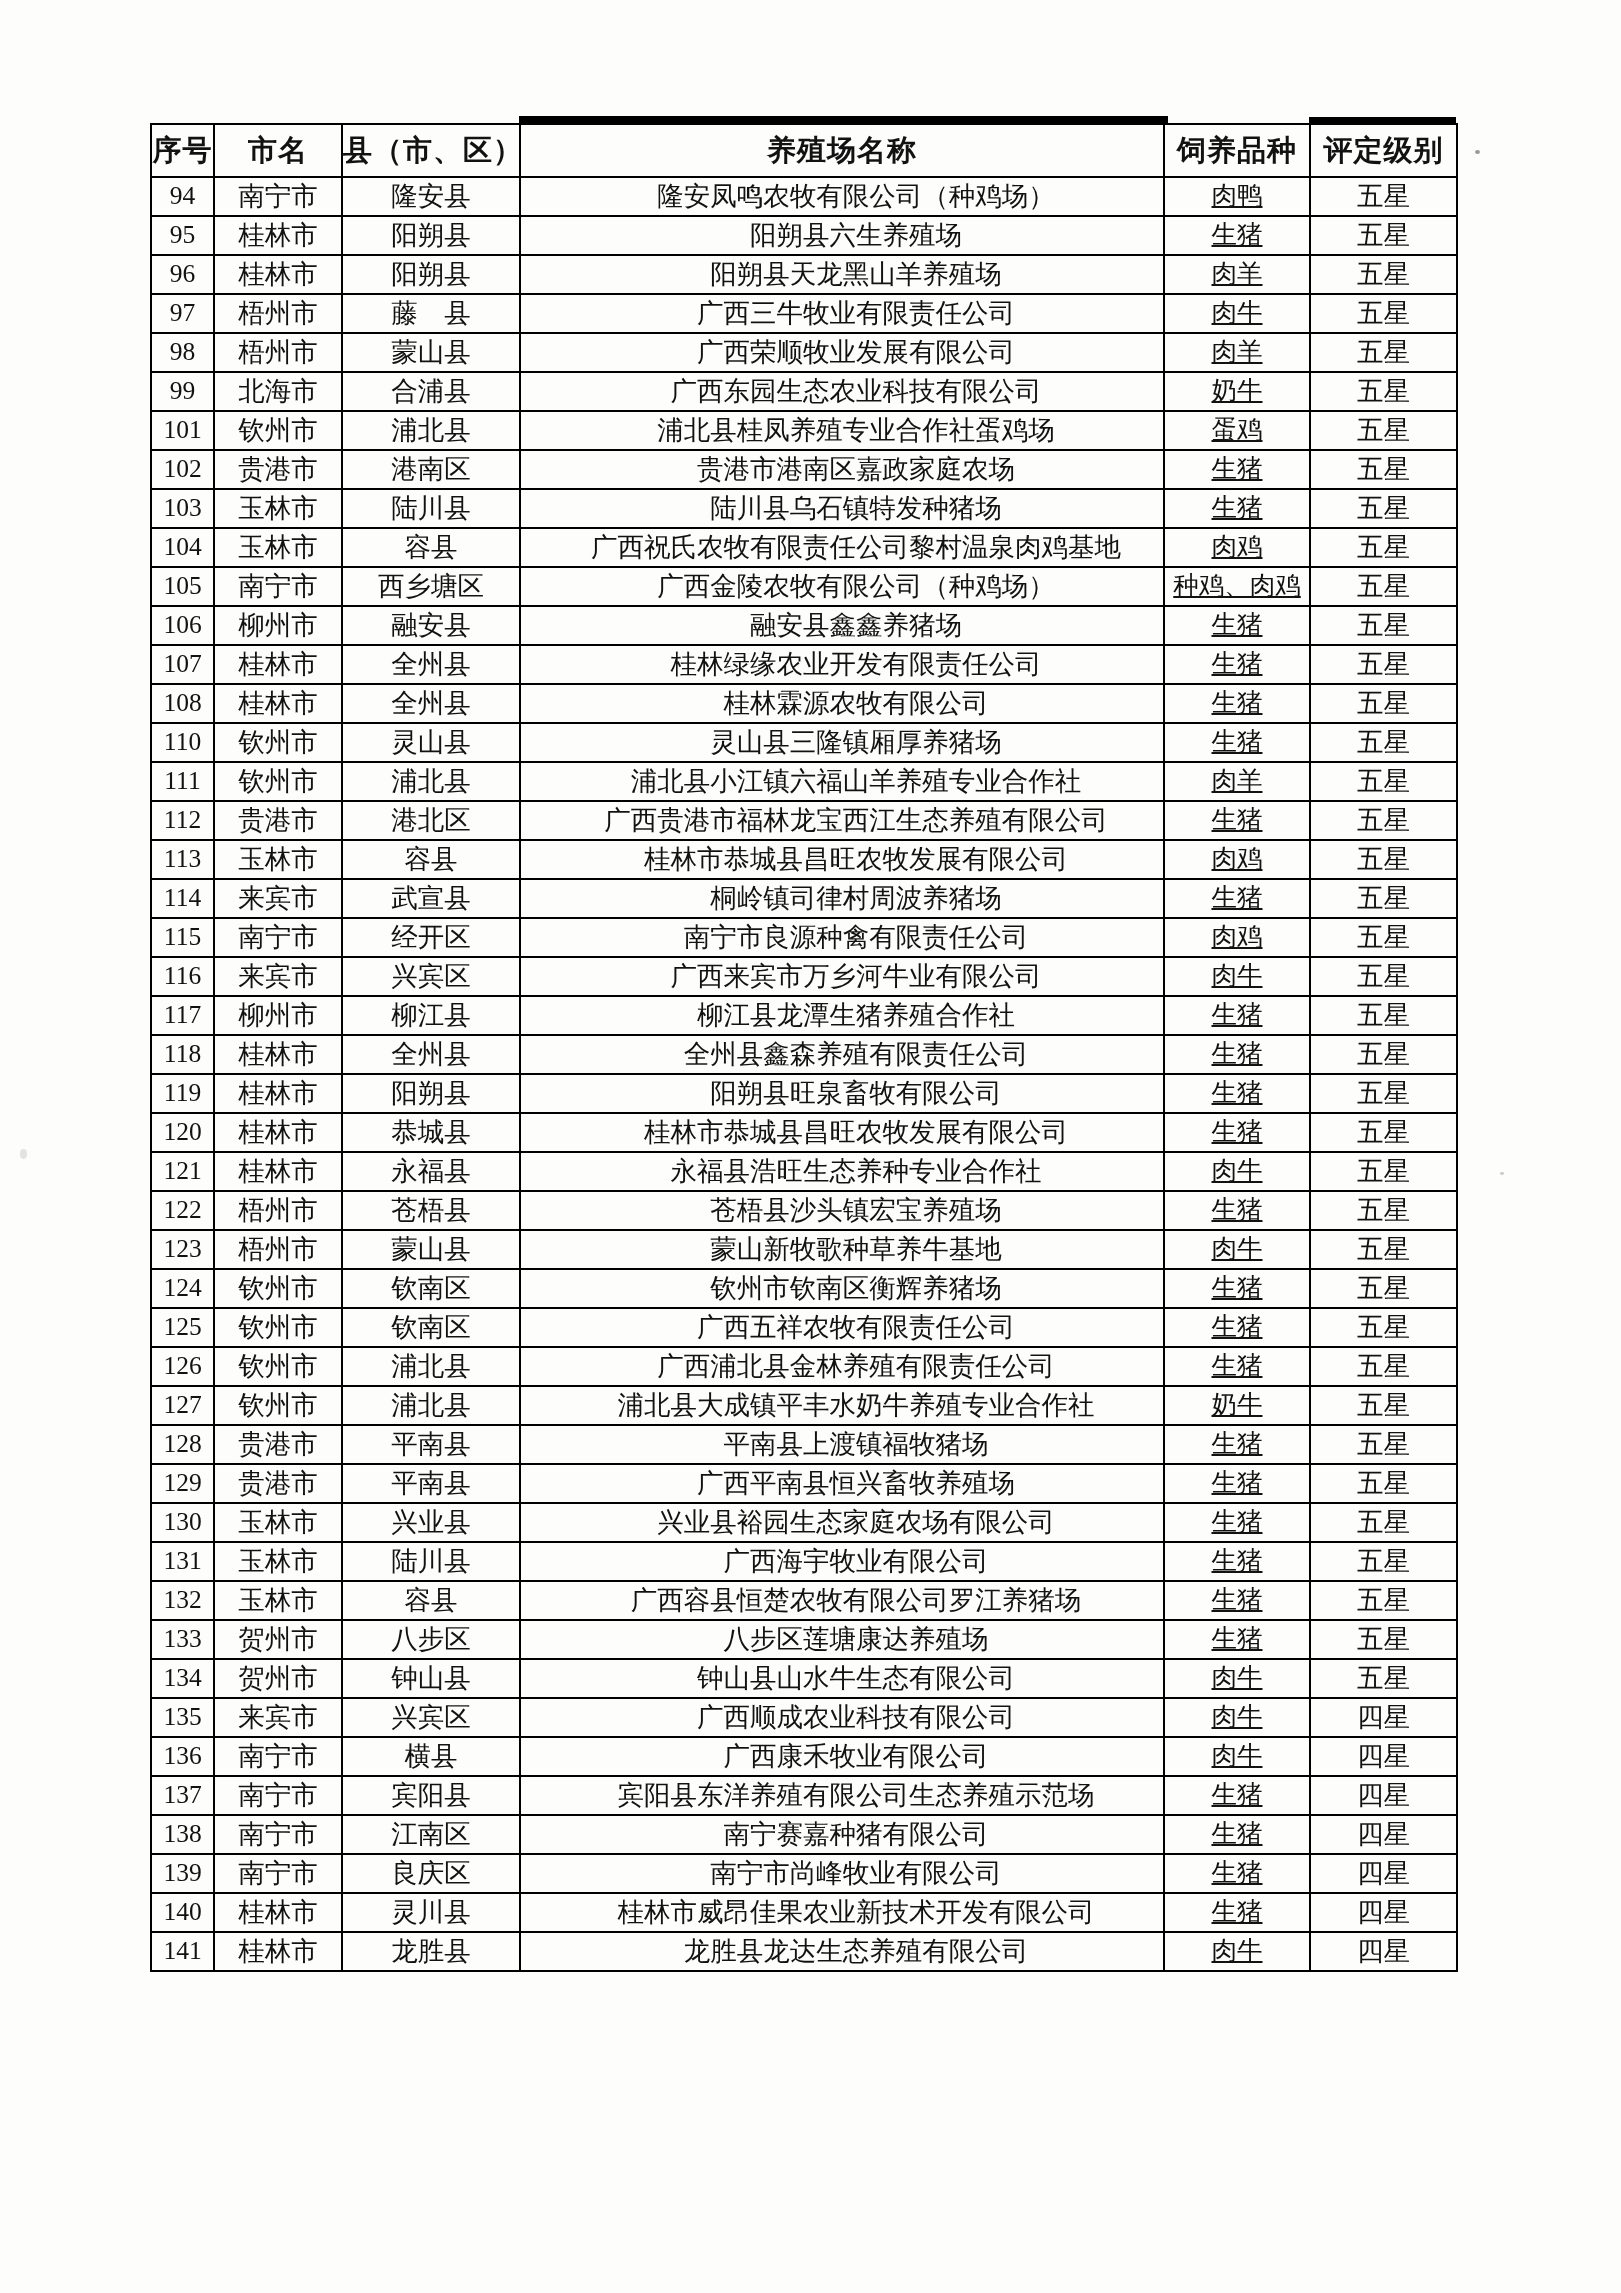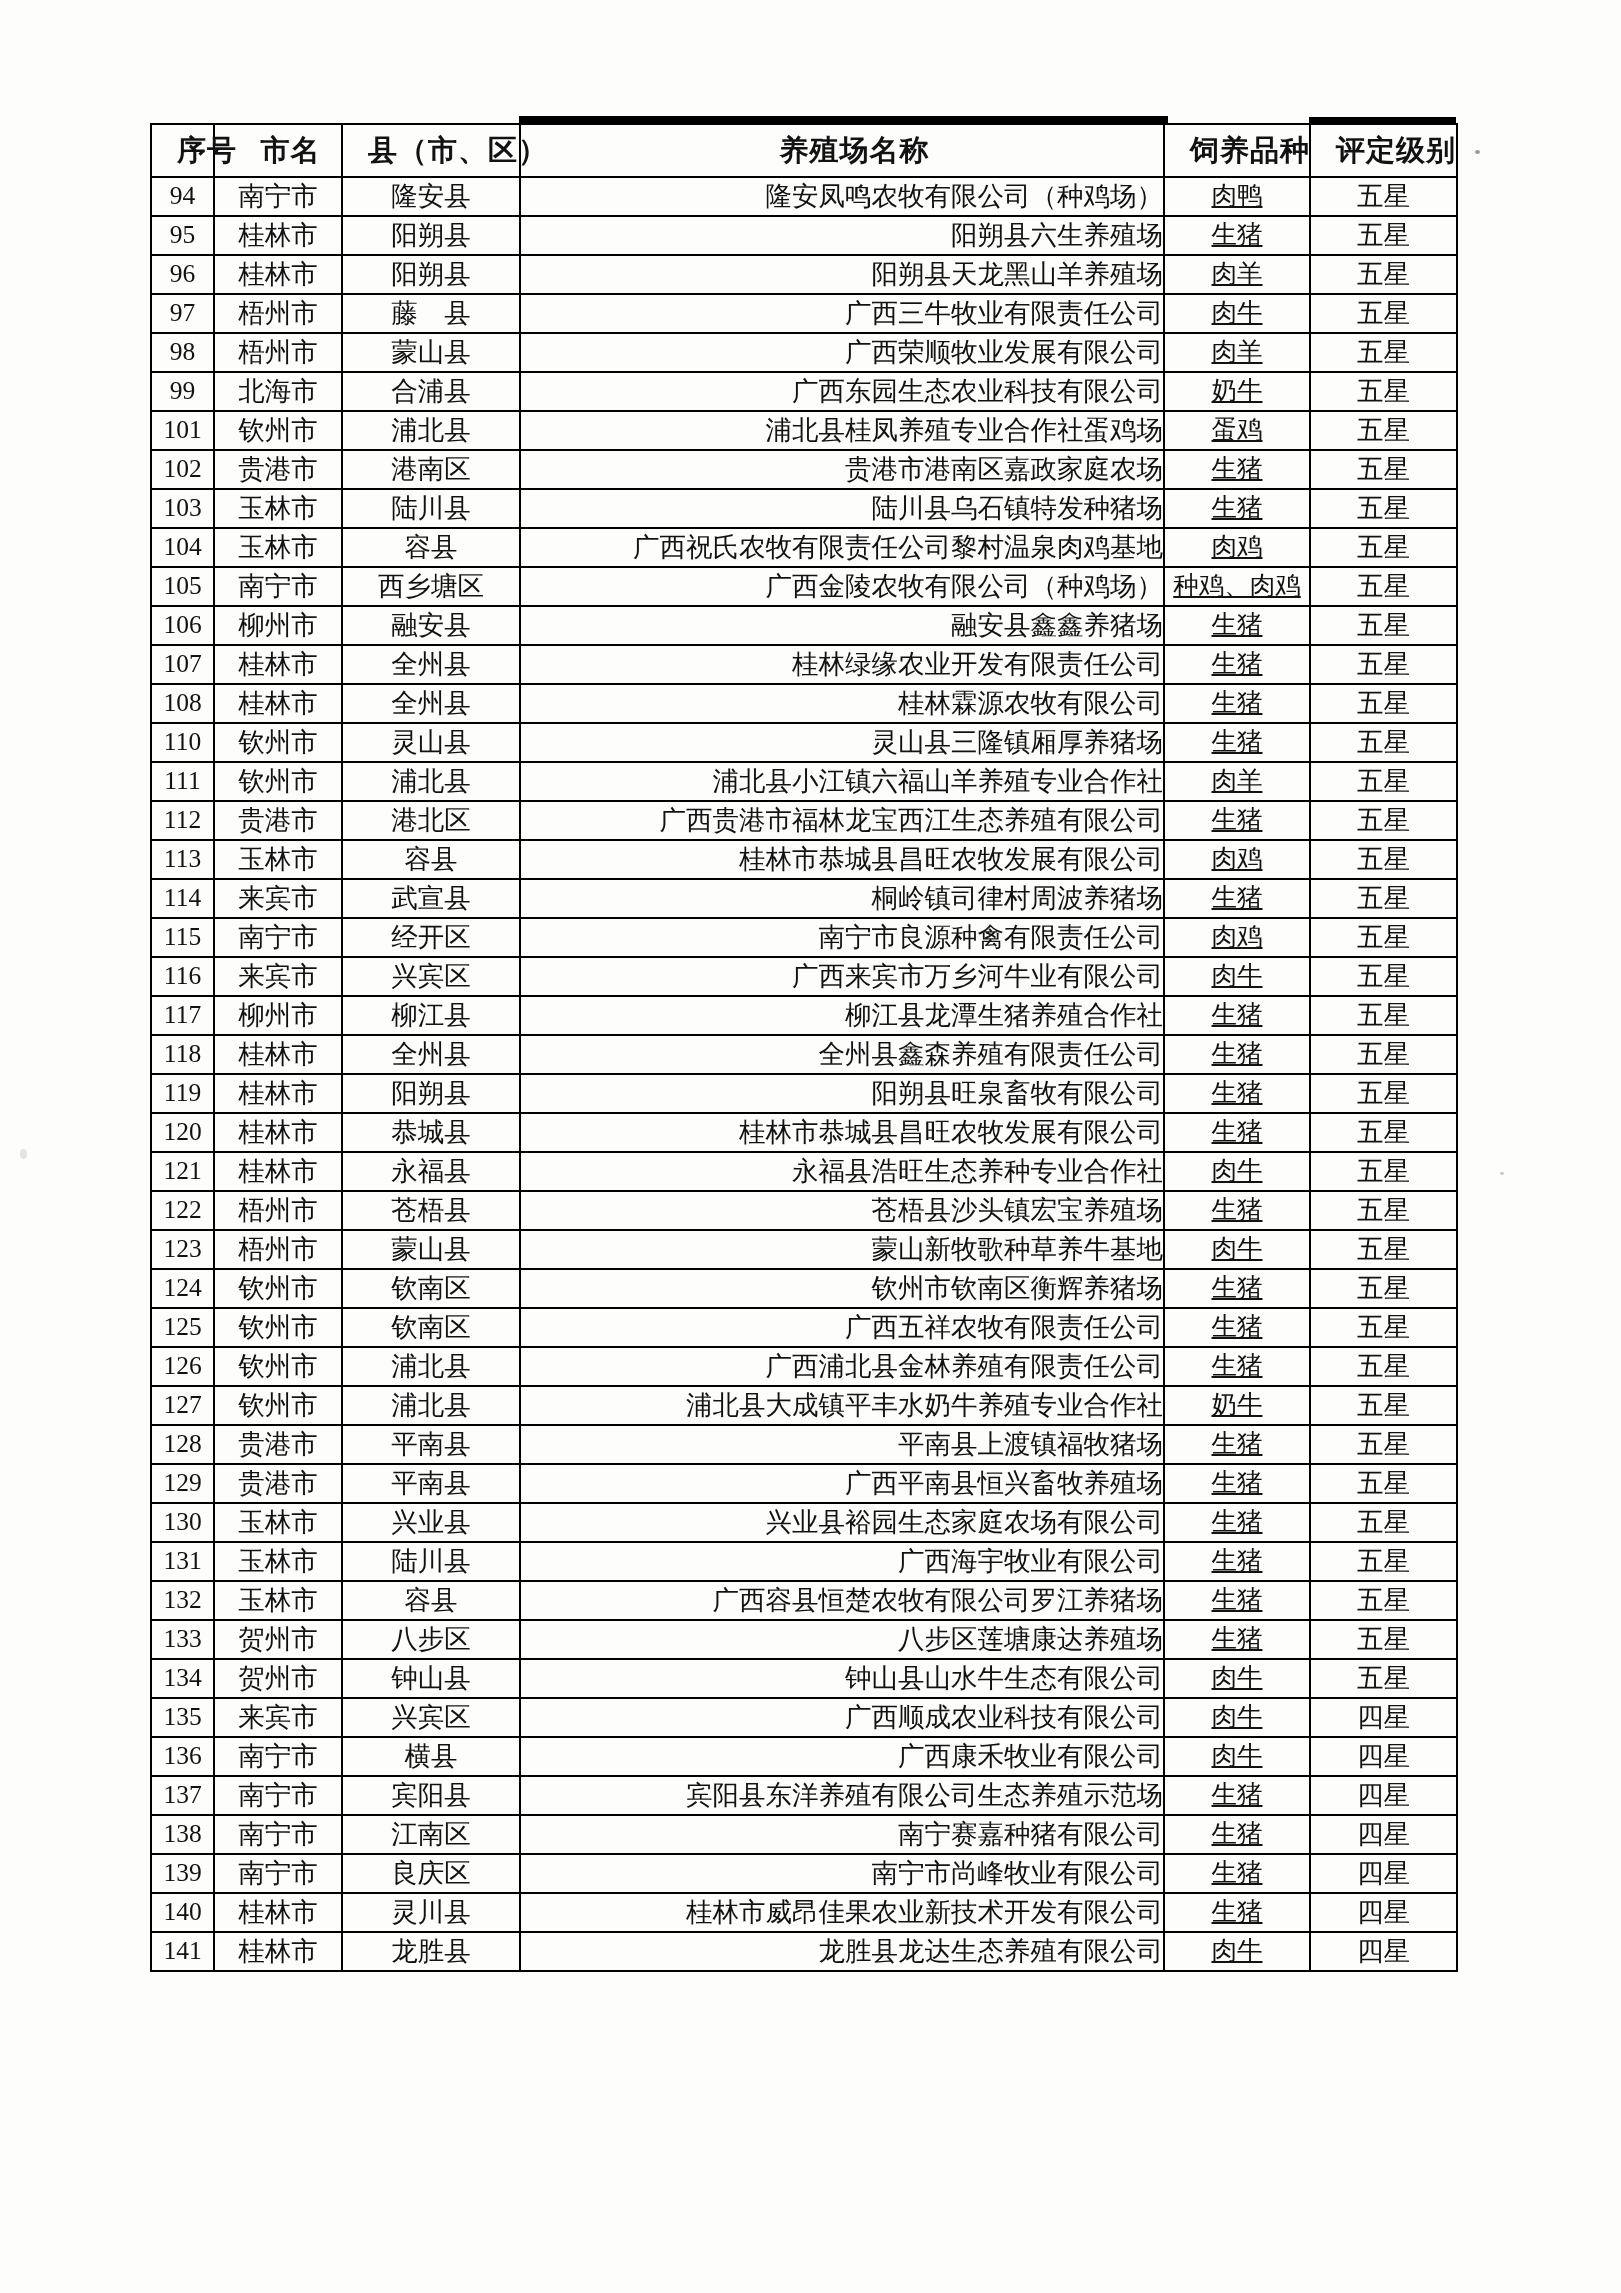--- a/index.html
+++ b/index.html
@@ -32,31 +32,30 @@
     overflow: visible;
     background: transparent;
   }
   .farm-table th {
     height: 51px;
     font-size: 29px;
     font-weight: 600;
     text-align: center;
     letter-spacing: 1px;
     white-space: nowrap;
-    padding-left: 25px;
   }
   .farm-table td {
     height: 37px;
     font-size: 26.5px;
     line-height: 1.1;
     text-align: center;
     white-space: nowrap;
   }
   .farm-table td.c3 {
-    text-align: right;
+    text-align: center;
     padding-left: 28px;
   }
   .farm-table td.c0 {
     font-size: 25.5px;
   }
   .farm-table td.c4 {
     font-size: 25.5px;
     text-decoration: underline;
   }
   

